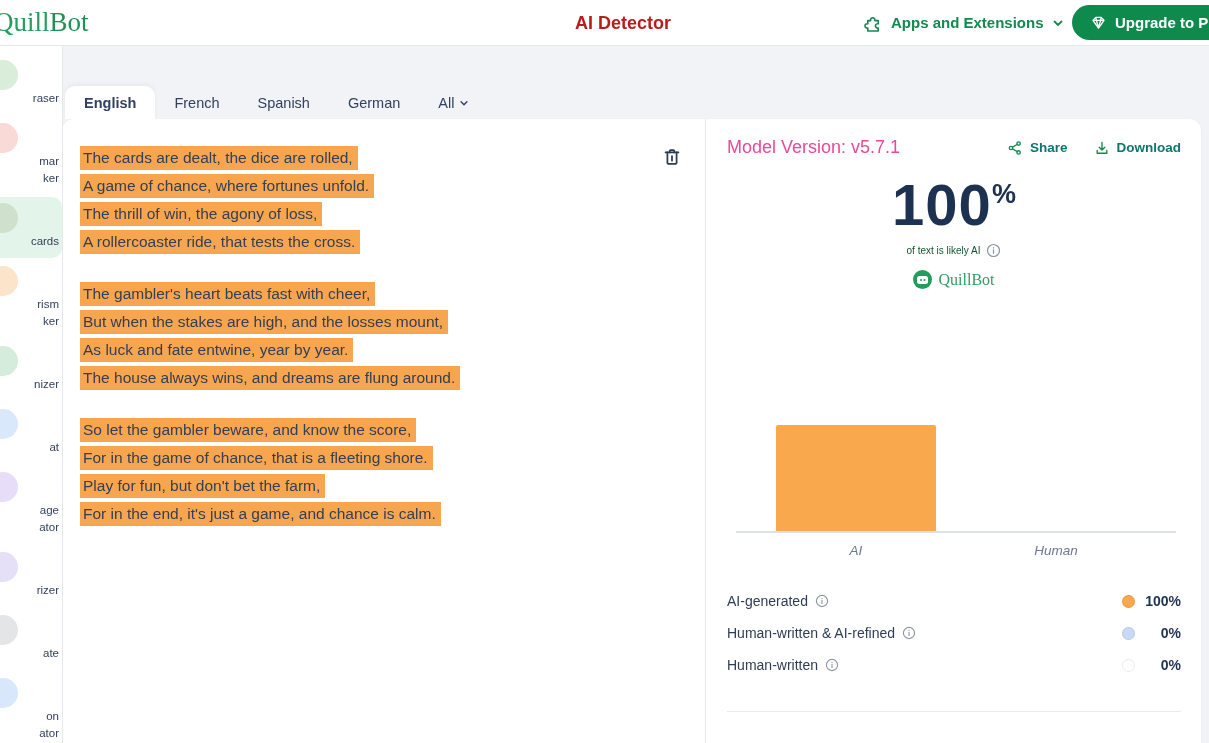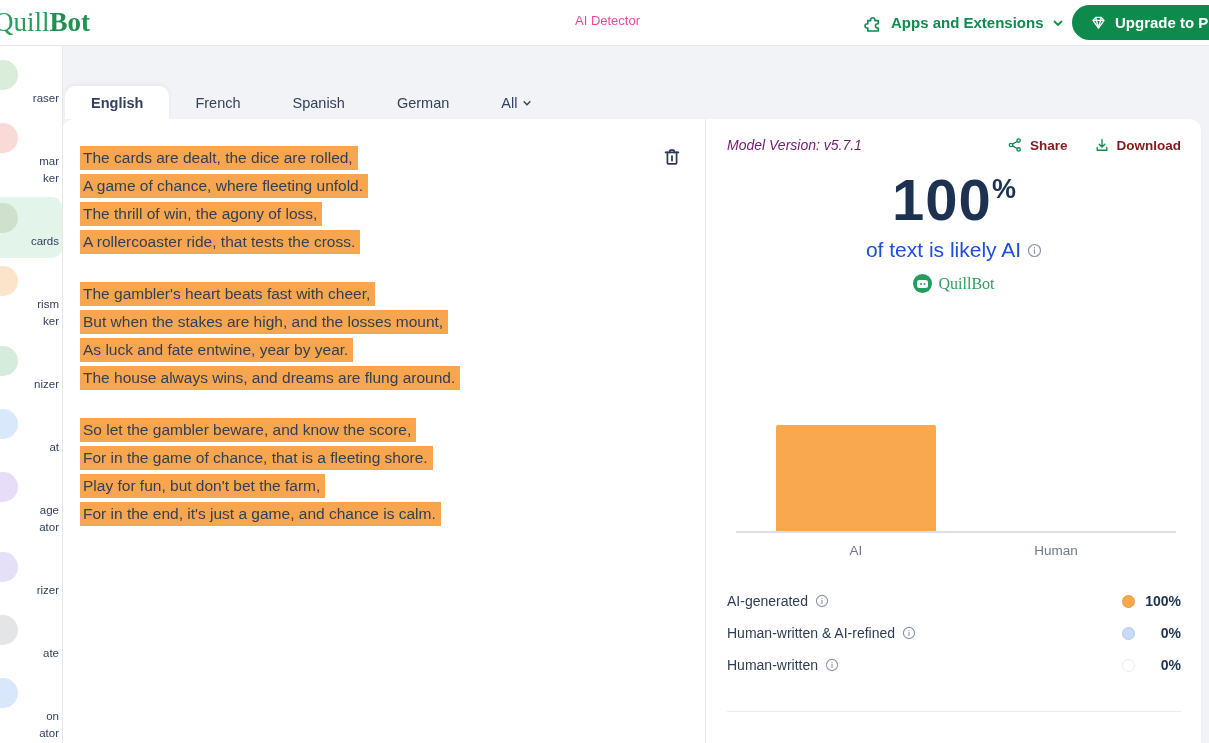--- a/index.html
+++ b/index.html
@@ -4,86 +4,86 @@
 <style>
   * { margin:0; padding:0; box-sizing:border-box; }
   html,body { width:1209px; height:743px; overflow:hidden; background:#f2f3f6;
     font-family:"Liberation Sans","DejaVu Sans",sans-serif; color:#2c3a55; }
 
   
   .header { position:absolute; left:0; top:0; width:1209px; height:46px; background:#fff;
     border-bottom:1px solid #e4e7ec; display:flex; align-items:center; z-index:30; }
   .logo { margin-left:-6px; font-family:"Liberation Serif","DejaVu Serif",serif;
     font-size:27px; color:#279d5e; letter-spacing:0; white-space:nowrap; }
-  .logo b { font-weight:700; color:#1f9150; }
-  .header-title { position:absolute; left:575px; top:13px; font-size:13px; font-weight:400; color:#ec4899; }
+  .logo b { font-weight:400; color:#1f9150; }
+  .header-title { position:absolute; left:575px; top:13px; font-size:18px; font-weight:700; color:#b91c1c; }
   .apps-link { position:absolute; left:862px; top:9px; display:flex; align-items:center; gap:8px;
     color:#118a4e; font-size:15px; font-weight:600; cursor:pointer; padding:4px 2px; }
   .upgrade-btn { position:absolute; left:1072px; top:5px; height:35px; width:200px;
     background:#0e8a4d; border:none; border-radius:18px; color:#fff; font-size:15px; font-weight:700;
     display:flex; align-items:center; gap:8px; padding:0 18px; white-space:nowrap; cursor:pointer;
     font-family:"Liberation Sans","DejaVu Sans",sans-serif; }
 
   
   .sidebar { position:absolute; left:0; top:46px; width:63px; height:697px; background:#fff;
     border-right:1px solid #e4e7ec; overflow:hidden; z-index:20; padding-top:8px; }
   .side-item { position:relative; display:flex; flex-direction:column; align-items:flex-end;
     padding:6px 3px 8px 0; margin-bottom:2px; cursor:pointer; }
   .side-item.active { background:#e3f4ea; border-radius:0 10px 10px 0; }
   .side-circle { width:30px; height:30px; border-radius:50%; margin-right:2px; margin-left:-12px;
     align-self:flex-start; flex:none; }
   .side-label { font-size:11.5px; color:#33415f; line-height:17px; text-align:right; white-space:nowrap; }
 
   
   .tabs { position:absolute; left:65px; top:86px; display:flex; align-items:flex-end; z-index:10; }
-  .tab { height:33px; padding:0 26px; display:flex; align-items:center; gap:5px; font-size:14.5px;
+  .tab { height:33px; padding:0 19px; display:flex; align-items:center; gap:5px; font-size:14.5px;
     color:#31415f; cursor:pointer; border-radius:10px 10px 0 0; }
   .tab.active { background:#fff; font-weight:600; box-shadow:0 -2px 4px rgba(40,55,80,.05); }
 
   
   .card { position:absolute; left:62px; top:119px; width:1139px; height:624px; background:#fff;
     border-radius:12px 12px 0 0; box-shadow:0 1px 3px rgba(40,55,80,.06); }
   .v-divider { position:absolute; left:643px; top:0; width:1px; height:624px; background:#e7eaee; }
 
   
   .editor { position:absolute; left:0; top:0; width:643px; height:624px; padding:27px 44px 20px 18px; }
   .stanza { margin-bottom:28px; }
   .poem-line { display:table; background:#f7a64f; color:#333f54; font-size:15.5px; line-height:23px;
     padding:0 5px 1px 3px; margin-bottom:4px; white-space:nowrap; }
   .trash-btn { position:absolute; right:20px; top:26px; width:26px; height:26px; background:none;
     border:none; cursor:pointer; color:#2c3a55; }
 
   
   .results { position:absolute; left:644px; top:0; width:495px; height:624px; padding:18px 20px 0 21px; }
   .results-head { display:flex; align-items:center; }
-  .model-version { font-size:14px; color:#701a75;font-style:italic; }
+  .model-version { font-size:18px; color:#ec4899; }
   .head-actions { margin-left:auto; display:flex; align-items:center; gap:26px; }
-  .action-link { display:flex; align-items:center; gap:7px; color:#7f1d1d; font-size:13.5px;
+  .action-link { display:flex; align-items:center; gap:7px; color:#0f766e; font-size:13.5px;
     font-weight:700; background:none; border:none; cursor:pointer;
     font-family:"Liberation Sans","DejaVu Sans",sans-serif; }
   .score-wrap { text-align:center; margin-top:18px; color:#1d3250; }
   .score-num { font-size:58px; font-weight:700; letter-spacing:1px; line-height:58px; }
   .score-pct { font-size:27px; font-weight:700; vertical-align:22px; }
-  .score-caption { text-align:center; margin-top:9px; font-size:21px; color:#1d4ed8;
+  .score-caption { text-align:center; margin-top:9px; font-size:10px; color:#14532d;
     display:flex; align-items:center; justify-content:center; gap:6px; }
   .watermark { margin-top:12px; display:flex; align-items:center; justify-content:center; gap:6px;
     font-family:"Liberation Serif","DejaVu Serif",serif; font-size:16px; color:#2f9e63; }
   .bot-circle { width:19px; height:19px; border-radius:50%; background:#239d5d; position:relative; }
   .bot-circle::before { content:""; position:absolute; left:4px; top:6px; width:11px; height:8px;
     background:#fff; border-radius:2.5px; }
   .bot-circle::after { content:""; position:absolute; left:6.5px; top:8.5px; width:2.5px; height:2.5px;
     border-radius:50%; background:#239d5d; box-shadow:3.5px 0 0 #239d5d; }
 
   
   .chart { position:absolute; left:30px; top:304px; width:440px; height:135px; }
   .chart-axis { position:absolute; left:0; bottom:25px; width:100%; height:2px; background:#dde1e7; }
   .chart-slot { position:absolute; bottom:27px; width:200px; display:flex; justify-content:center; }
   .slot-ai { left:20px; } .slot-human { left:220px; }
   .chart-bar { width:160px; border-radius:2px 2px 0 0; }
-  .chart-label { position:absolute; bottom:0; width:200px; text-align:center; font-size:13.5px; color:#6e7890; }
+  .chart-label { position:absolute; bottom:0; width:200px; text-align:center; font-size:13.5px; color:#6e7890;font-style:italic; }
 
   
   .legend { position:absolute; left:21px; top:466px; width:454px; }
   .legend-row { display:flex; align-items:center; height:32px; }
   .legend-label { font-size:14px; color:#2e3c56; display:flex; align-items:center; gap:7px; }
   .legend-dot { margin-left:auto; width:13px; height:13px; border-radius:50%;
     border:1px solid rgba(0,0,0,.08); }
   .legend-val { width:46px; text-align:right; font-size:14px; font-weight:700; color:#1d3250; }
 
   .h-divider { position:absolute; left:21px; top:592px; width:454px; height:1px; background:#e7eaee; }
@@ -195,21 +195,21 @@
         </svg>
     </span>
   </div>
 </div>
 
 <div class="card">
 
   <div class="editor">
     <div class="stanza">
       <div class="poem-line">The cards are dealt, the dice are rolled,</div>
-      <div class="poem-line">A game of chance, where fleeting unfold.</div>
+      <div class="poem-line">A game of chance, where fortunes unfold.</div>
       <div class="poem-line">The thrill of win, the agony of loss,</div>
       <div class="poem-line">A rollercoaster ride, that tests the cross.</div>
     </div>
     <div class="stanza">
       <div class="poem-line">The gambler's heart beats fast with cheer,</div>
       <div class="poem-line">But when the stakes are high, and the losses mount,</div>
       <div class="poem-line">As luck and fate entwine, year by year.</div>
       <div class="poem-line">The house always wins, and dreams are flung around.</div>
     </div>
     <div class="stanza">

